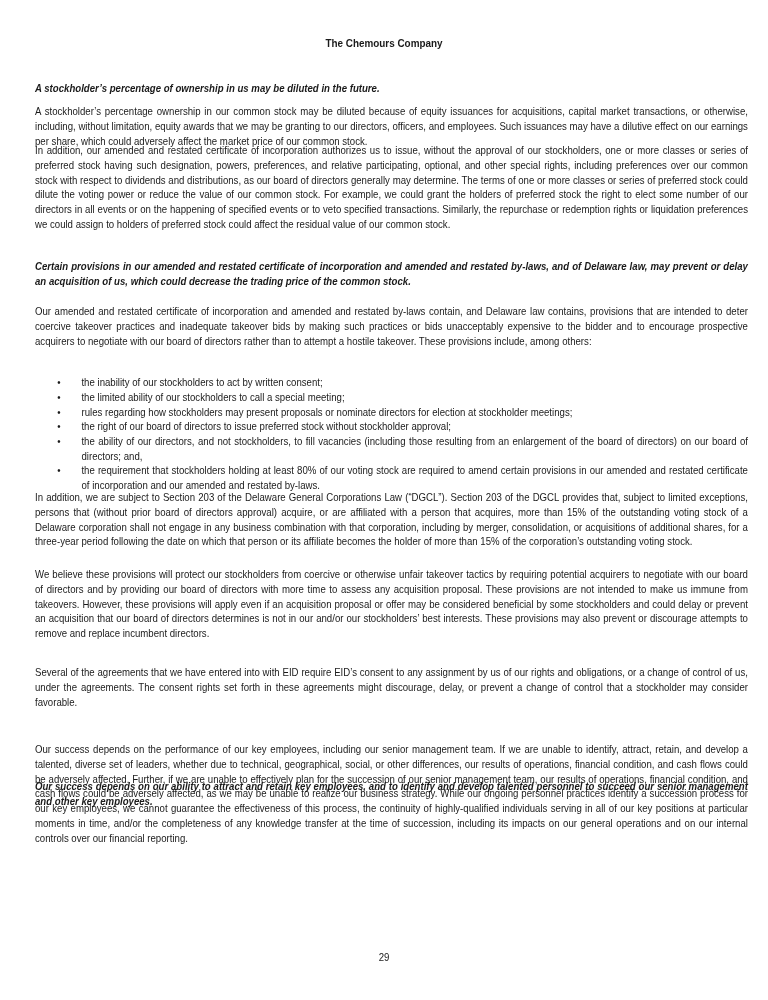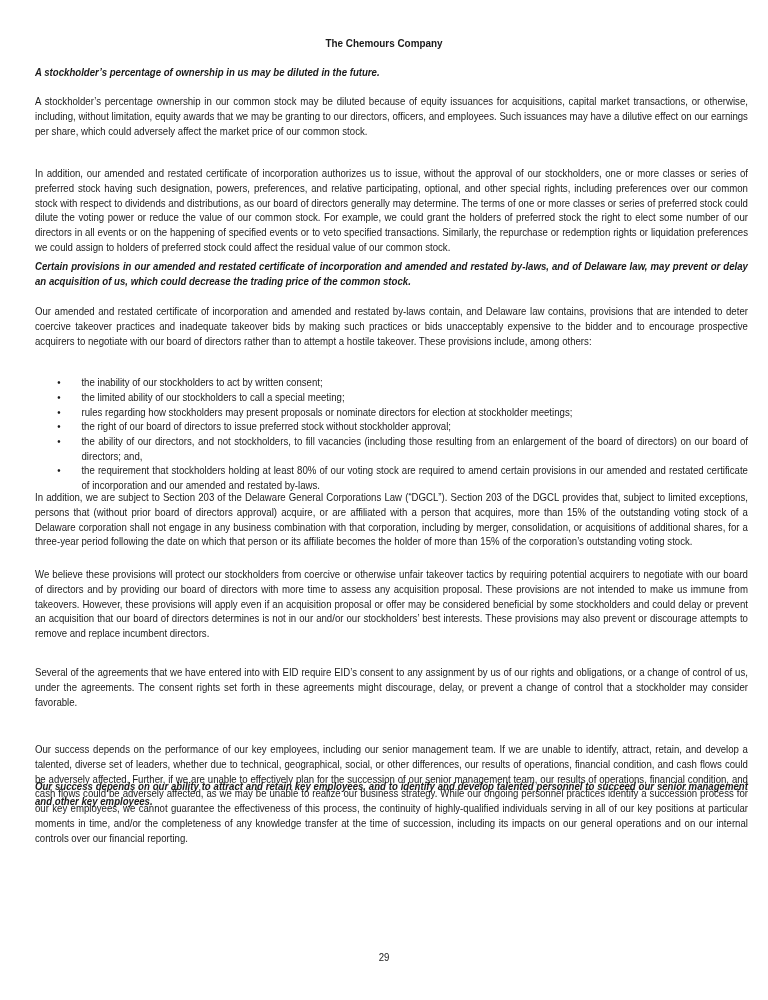--- a/index.html
+++ b/index.html
@@ -18,27 +18,27 @@
   .pagenum { position:absolute; top:951px; left:0; width:768px; text-align:center;
              font-size:11.2px; transform:scaleX(0.86); transform-origin:center top; }
 </style>
 </head>
 <body>
 
 <div class="title">The Chemours Company</div>
 
 <div class="page">
 
-  <div class="blk" style="top:65px">
+  <div class="blk" style="top:81px">
     <div class="txt hd">A stockholder’s percentage of ownership in us may be diluted in the future.</div>
   </div>
-  <div class="blk" style="top:94px">
+  <div class="blk" style="top:104px">
     <div class="txt">A stockholder’s percentage ownership in our common stock may be diluted because of equity issuances for acquisitions, capital market transactions, or otherwise, including, without limitation, equity awards that we may be granting to our directors, officers, and employees. Such issuances may have a dilutive effect on our earnings per share, which could adversely affect the market price of our common stock.</div>
   </div>
-  <div class="blk" style="top:166px">
+  <div class="blk" style="top:143px">
     <div class="txt">In addition, our amended and restated certificate of incorporation authorizes us to issue, without the approval of our stockholders, one or more classes or series of preferred stock having such designation, powers, preferences, and relative participating, optional, and other special rights, including preferences over our common stock with respect to dividends and distributions, as our board of directors generally may determine. The terms of one or more classes or series of preferred stock could dilute the voting power or reduce the value of our common stock. For example, we could grant the holders of preferred stock the right to elect some number of our directors in all events or on the happening of specified events or to veto specified transactions. Similarly, the repurchase or redemption rights or liquidation preferences we could assign to holders of preferred stock could affect the residual value of our common stock.</div>
   </div>
 
   <div class="blk" style="top:259px">
     <div class="txt hd">Certain provisions in our amended and restated certificate of incorporation and amended and restated by-laws, and of Delaware law, may prevent or delay an acquisition of us, which could decrease the trading price of the common stock.</div>
   </div>
   <div class="blk" style="top:304px">
     <div class="txt">Our amended and restated certificate of incorporation and amended and restated by-laws contain, and Delaware law contains, provisions that are intended to deter coercive takeover practices and inadequate takeover bids by making such practices or bids unacceptably expensive to the bidder and to encourage prospective acquirers to negotiate with our board of directors rather than to attempt a hostile takeover. These provisions include, among others:</div>
   </div>
 

